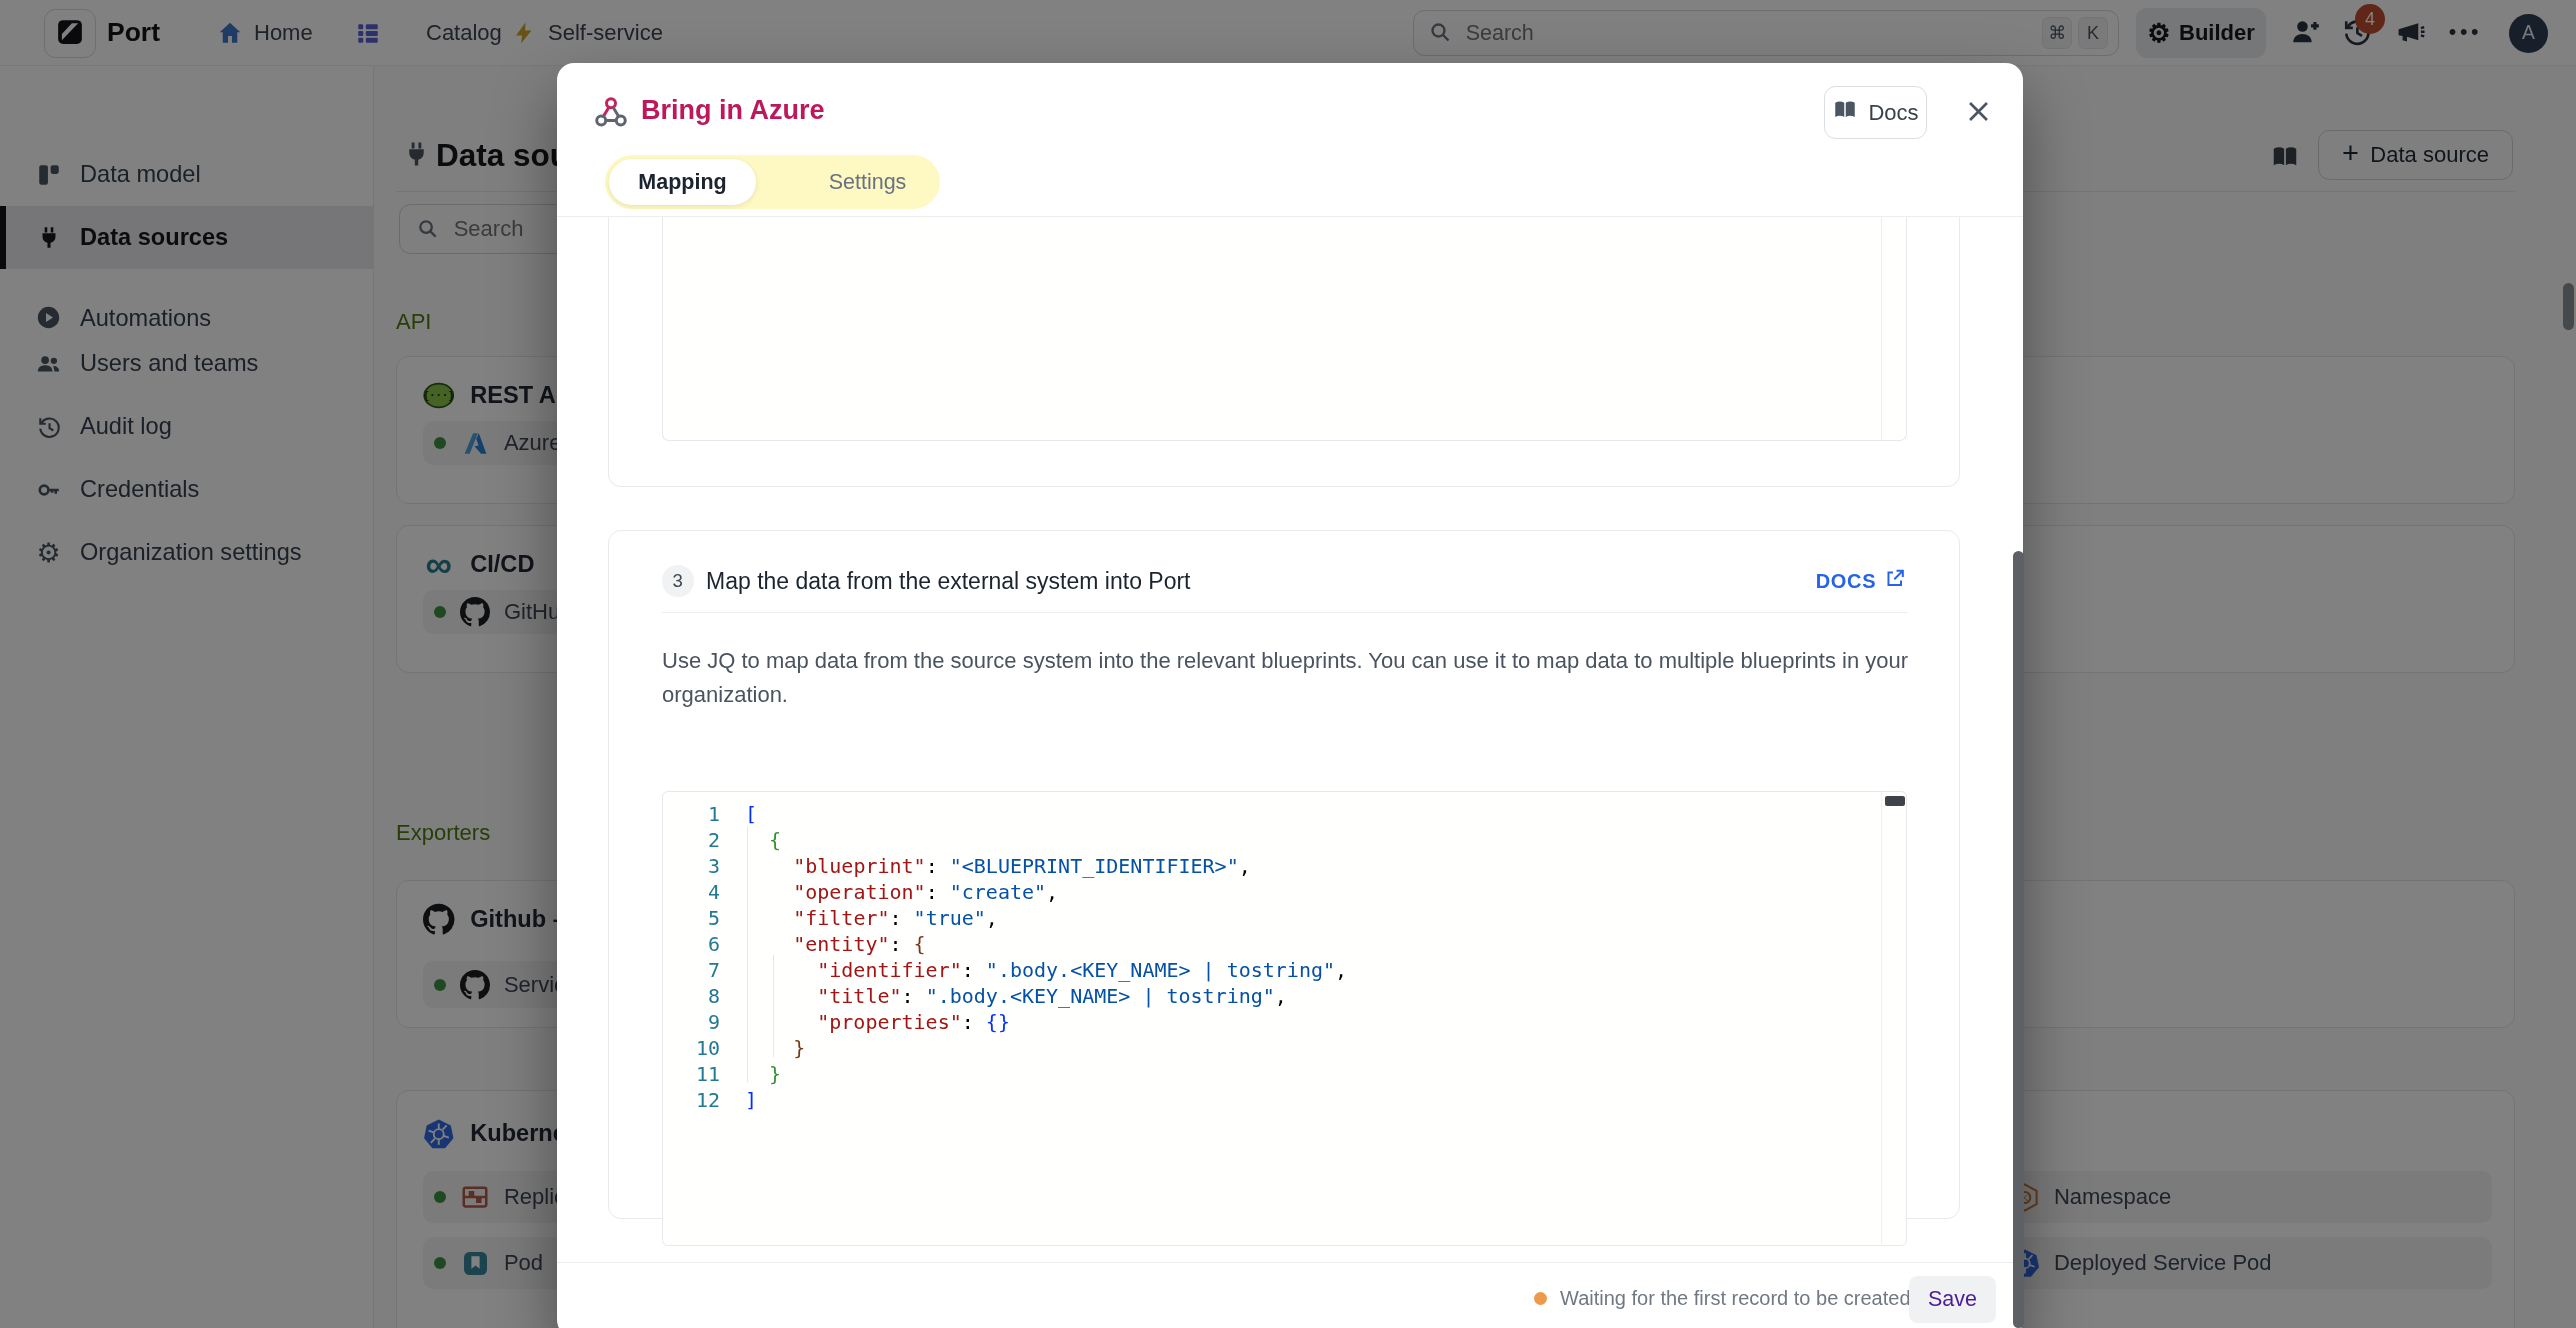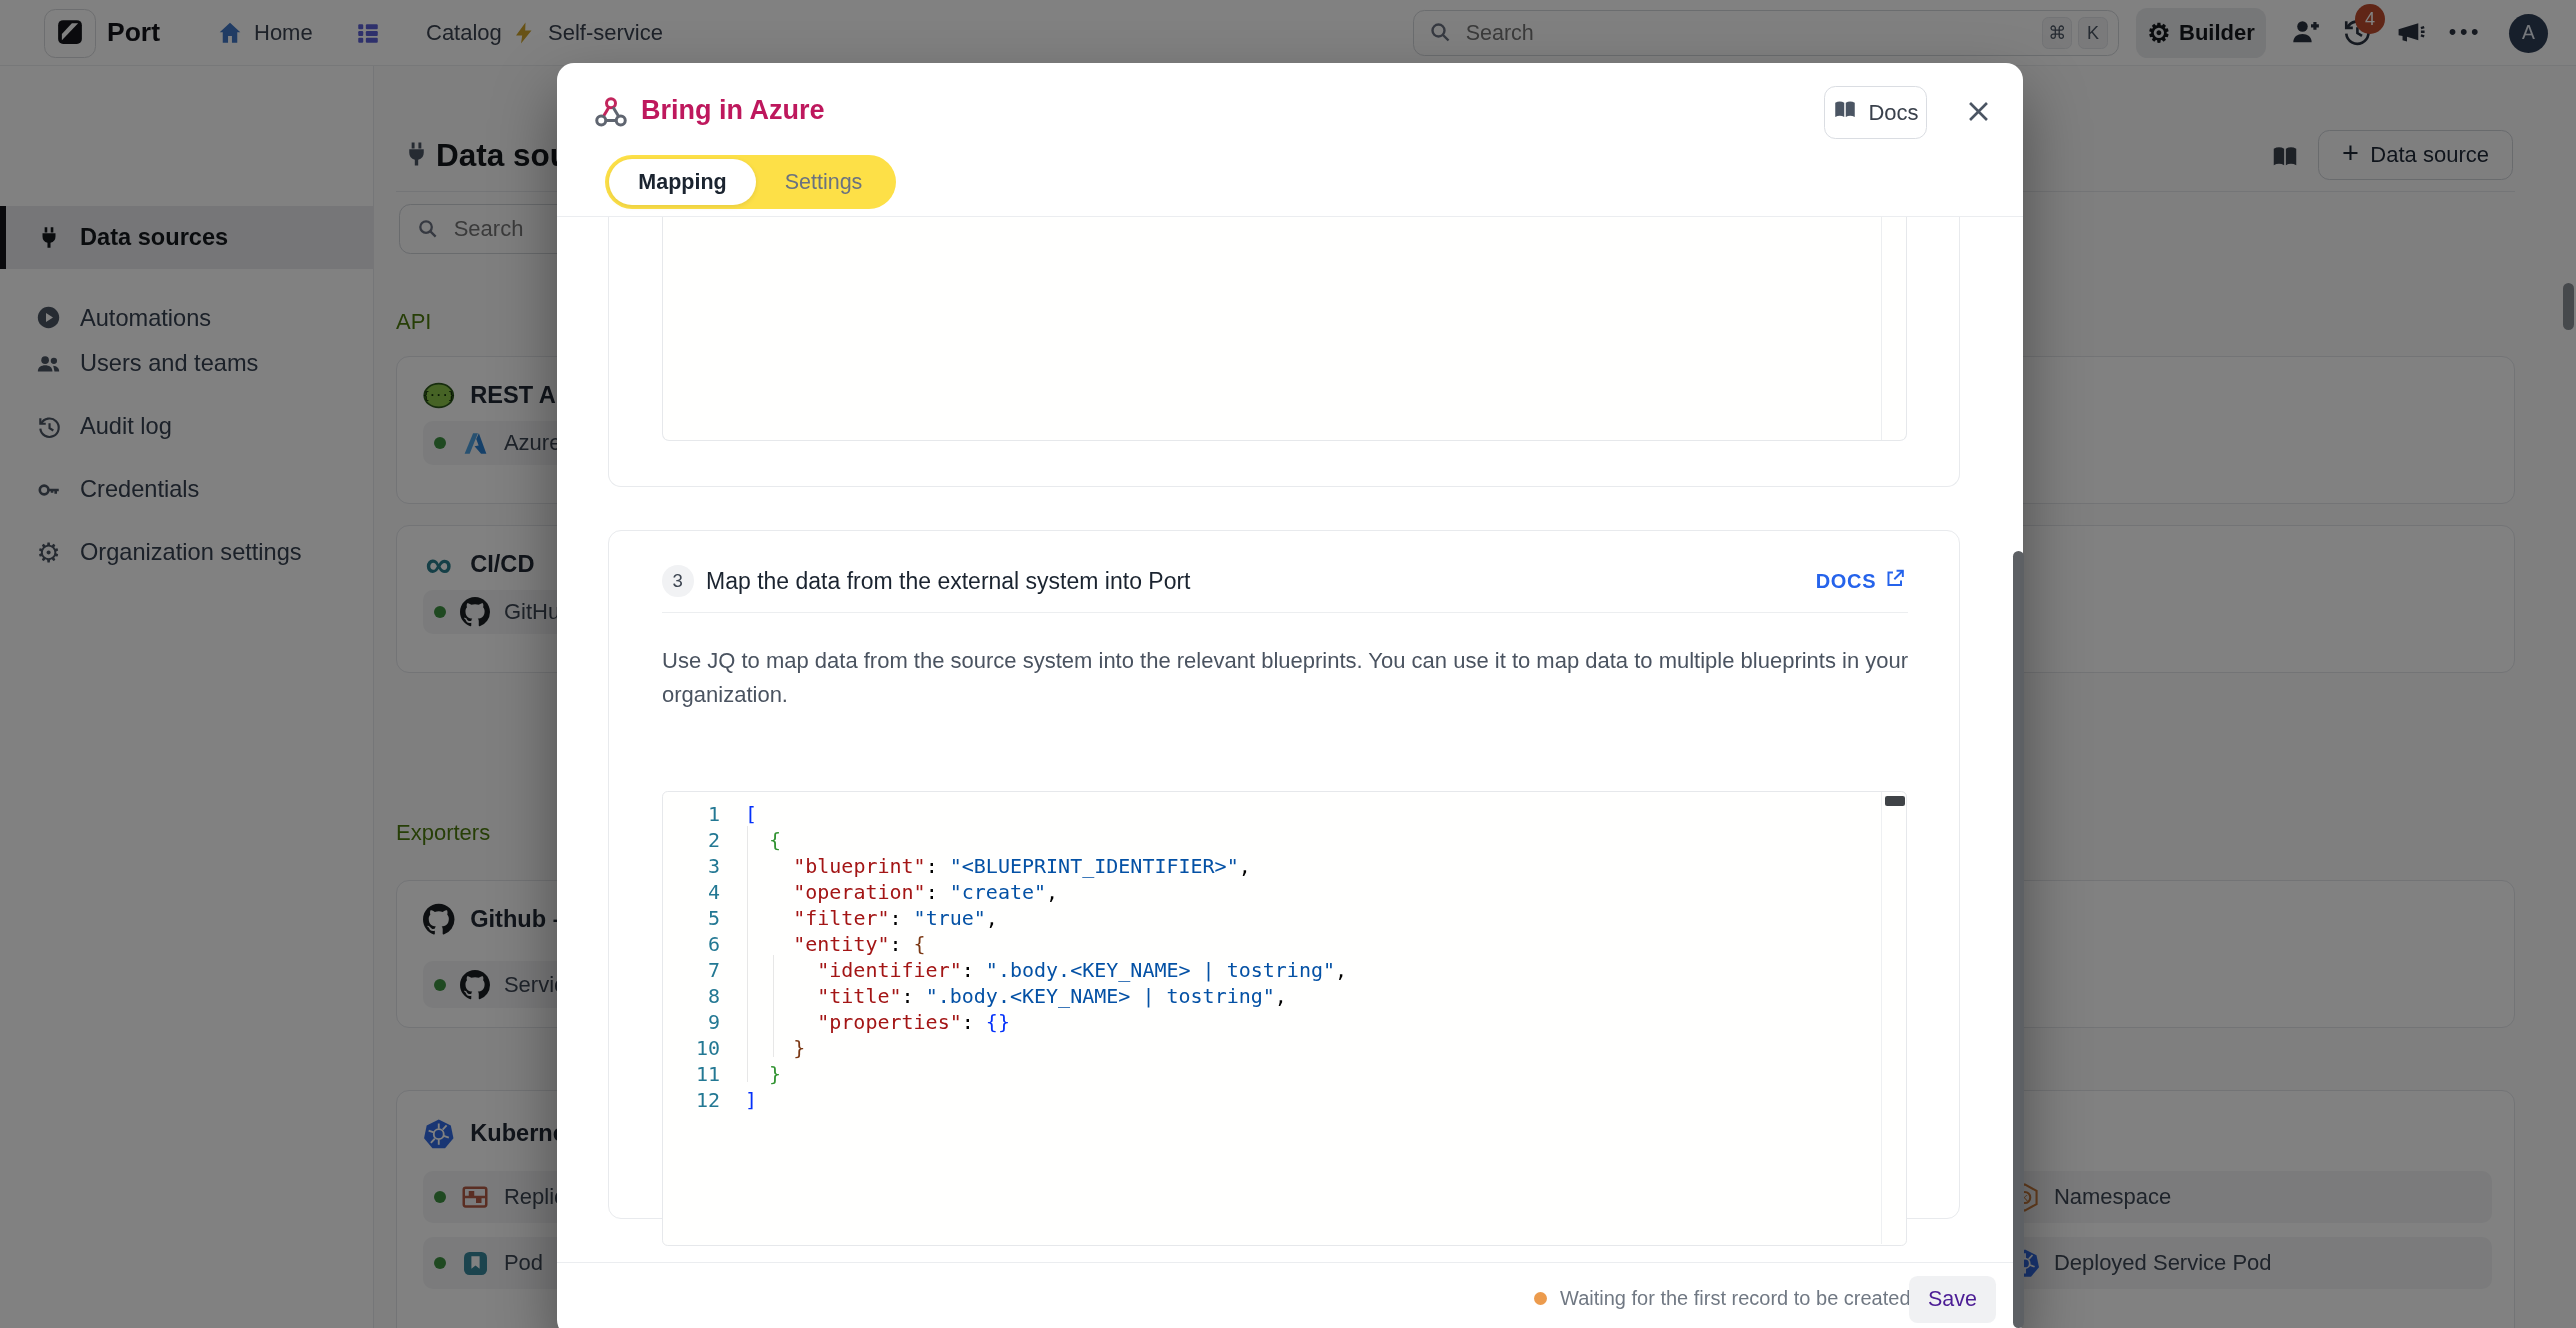--- a/index.html
+++ b/index.html
@@ -37,21 +37,21 @@
   .pill{position:absolute;background:#f3f4f6;border-radius:10px;display:flex;align-items:center;gap:13px;padding-left:11.4px;font-size:22px;color:#3f4856;cursor:pointer;}
   .dot-g{width:12px;height:12px;border-radius:50%;background:#3f9142;flex:none;}
   .pic{width:31.5px;height:31.5px;flex:none;display:flex;align-items:center;justify-content:center;}
   .scrollbar-page{position:absolute;left:2563px;top:283px;width:11.4px;height:47px;border-radius:5.7px;background:#8b9097;}
   
   .overlay{position:absolute;left:0;top:0;width:2576px;height:1328px;background:rgba(0,0,0,0.495);z-index:40;}
   .modal{position:absolute;left:557px;top:63px;width:1466px;height:1274px;background:#fff;border-radius:17px;z-index:50;box-shadow:0 29px 64px rgba(0,0,0,.4);}
   .m-title{position:absolute;left:84px;top:31.5px;font-size:27px;font-weight:600;color:#be185d;}
   .docs-btn{position:absolute;left:1267px;top:23px;width:103px;height:53px;border:1.4px solid #dadde2;border-radius:11.4px;display:flex;align-items:center;justify-content:center;gap:10px;font-size:22px;color:#3a414c;cursor:pointer;}
   .m-close{position:absolute;left:1404px;top:31.5px;width:34px;height:34px;display:flex;align-items:center;justify-content:center;cursor:pointer;}
-  .tabs{position:absolute;left:48px;top:92px;height:54px;background:#fde047;border-radius:27px;display:flex;align-items:center;padding:4.3px;}
+  .tabs{position:absolute;left:48px;top:92px;height:54px;background:#fef9c3;border-radius:27px;display:flex;align-items:center;padding:4.3px;gap:44px;}
   .tab{height:46px;border-radius:23px;display:flex;align-items:center;justify-content:center;font-size:21.5px;color:#6a7280;padding:0 29px;cursor:pointer;}
   .tab.active{background:#fff;color:#1b2430;font-weight:600;box-shadow:0 1.4px 5.7px rgba(20,22,26,.10);}
   .m-div{position:absolute;left:0;width:1466px;height:1.4px;background:#ebedf0;}
   .m-card{position:absolute;left:51px;width:1352px;border:1.4px solid #e8eaed;border-radius:13px;background:#fff;}
   .editor{position:absolute;border:1.4px solid #e6e8eb;background:#fffffe;}
   .code,.lncol{font-family:"DejaVu Sans Mono",monospace;font-size:20px;line-height:26px;white-space:pre;}
   .lncol{position:absolute;left:0;top:8.6px;width:57px;text-align:right;color:#237893;}
   .codebody{position:absolute;left:82px;top:8.6px;}
   .tk-pl{color:#000}.tk-key{color:#a31515}.tk-str{color:#0451a5}.tk-b1{color:#0431fa}.tk-b2{color:#319331}.tk-b3{color:#7b3814}
   .guide{position:absolute;width:1.4px;background:#e7e7e7;}
@@ -159,20 +159,29 @@
     </div>
     <div class="tool-ic" style="left:2447px;">
       <span style="font-size:21.5px;letter-spacing:3.6px;color:#2b3340;">•••</span>
     </div>
     <div class="avatar">
       <span>A</span>
     </div>
   </header>
 
   <aside class="sidebar">
+    <div class="sb-item" style="top:77px;">
+      <span class="sb-ico">
+        <svg width="26" height="26" viewBox="0 0 24 24" fill="#4b5563">
+            <rect x="3" y="3" width="8" height="18" rx="2"></rect>
+            <rect x="13.5" y="3" width="7.5" height="8" rx="2"></rect>
+          </svg>
+      </span>
+      <span>Data model</span>
+    </div>
     <div class="sb-item active" style="top:140px;">
       <span class="sb-bar"></span>
       <span class="sb-ico">
         <svg width="26" height="26" viewBox="0 0 24 24" fill="#15181d">
             <path d="M8 2v5h2.4V2zM13.6 2v5H16V2zM6 7.6h12v3a6 6 0 0 1-4.6 5.8V21h-2.8v-4.6A6 6 0 0 1 6 10.6z"></path>
           </svg>
       </span>
       <span>Data sources</span>
     </div>
     <div class="sb-item" style="top:203px;align-items:flex-end;">

